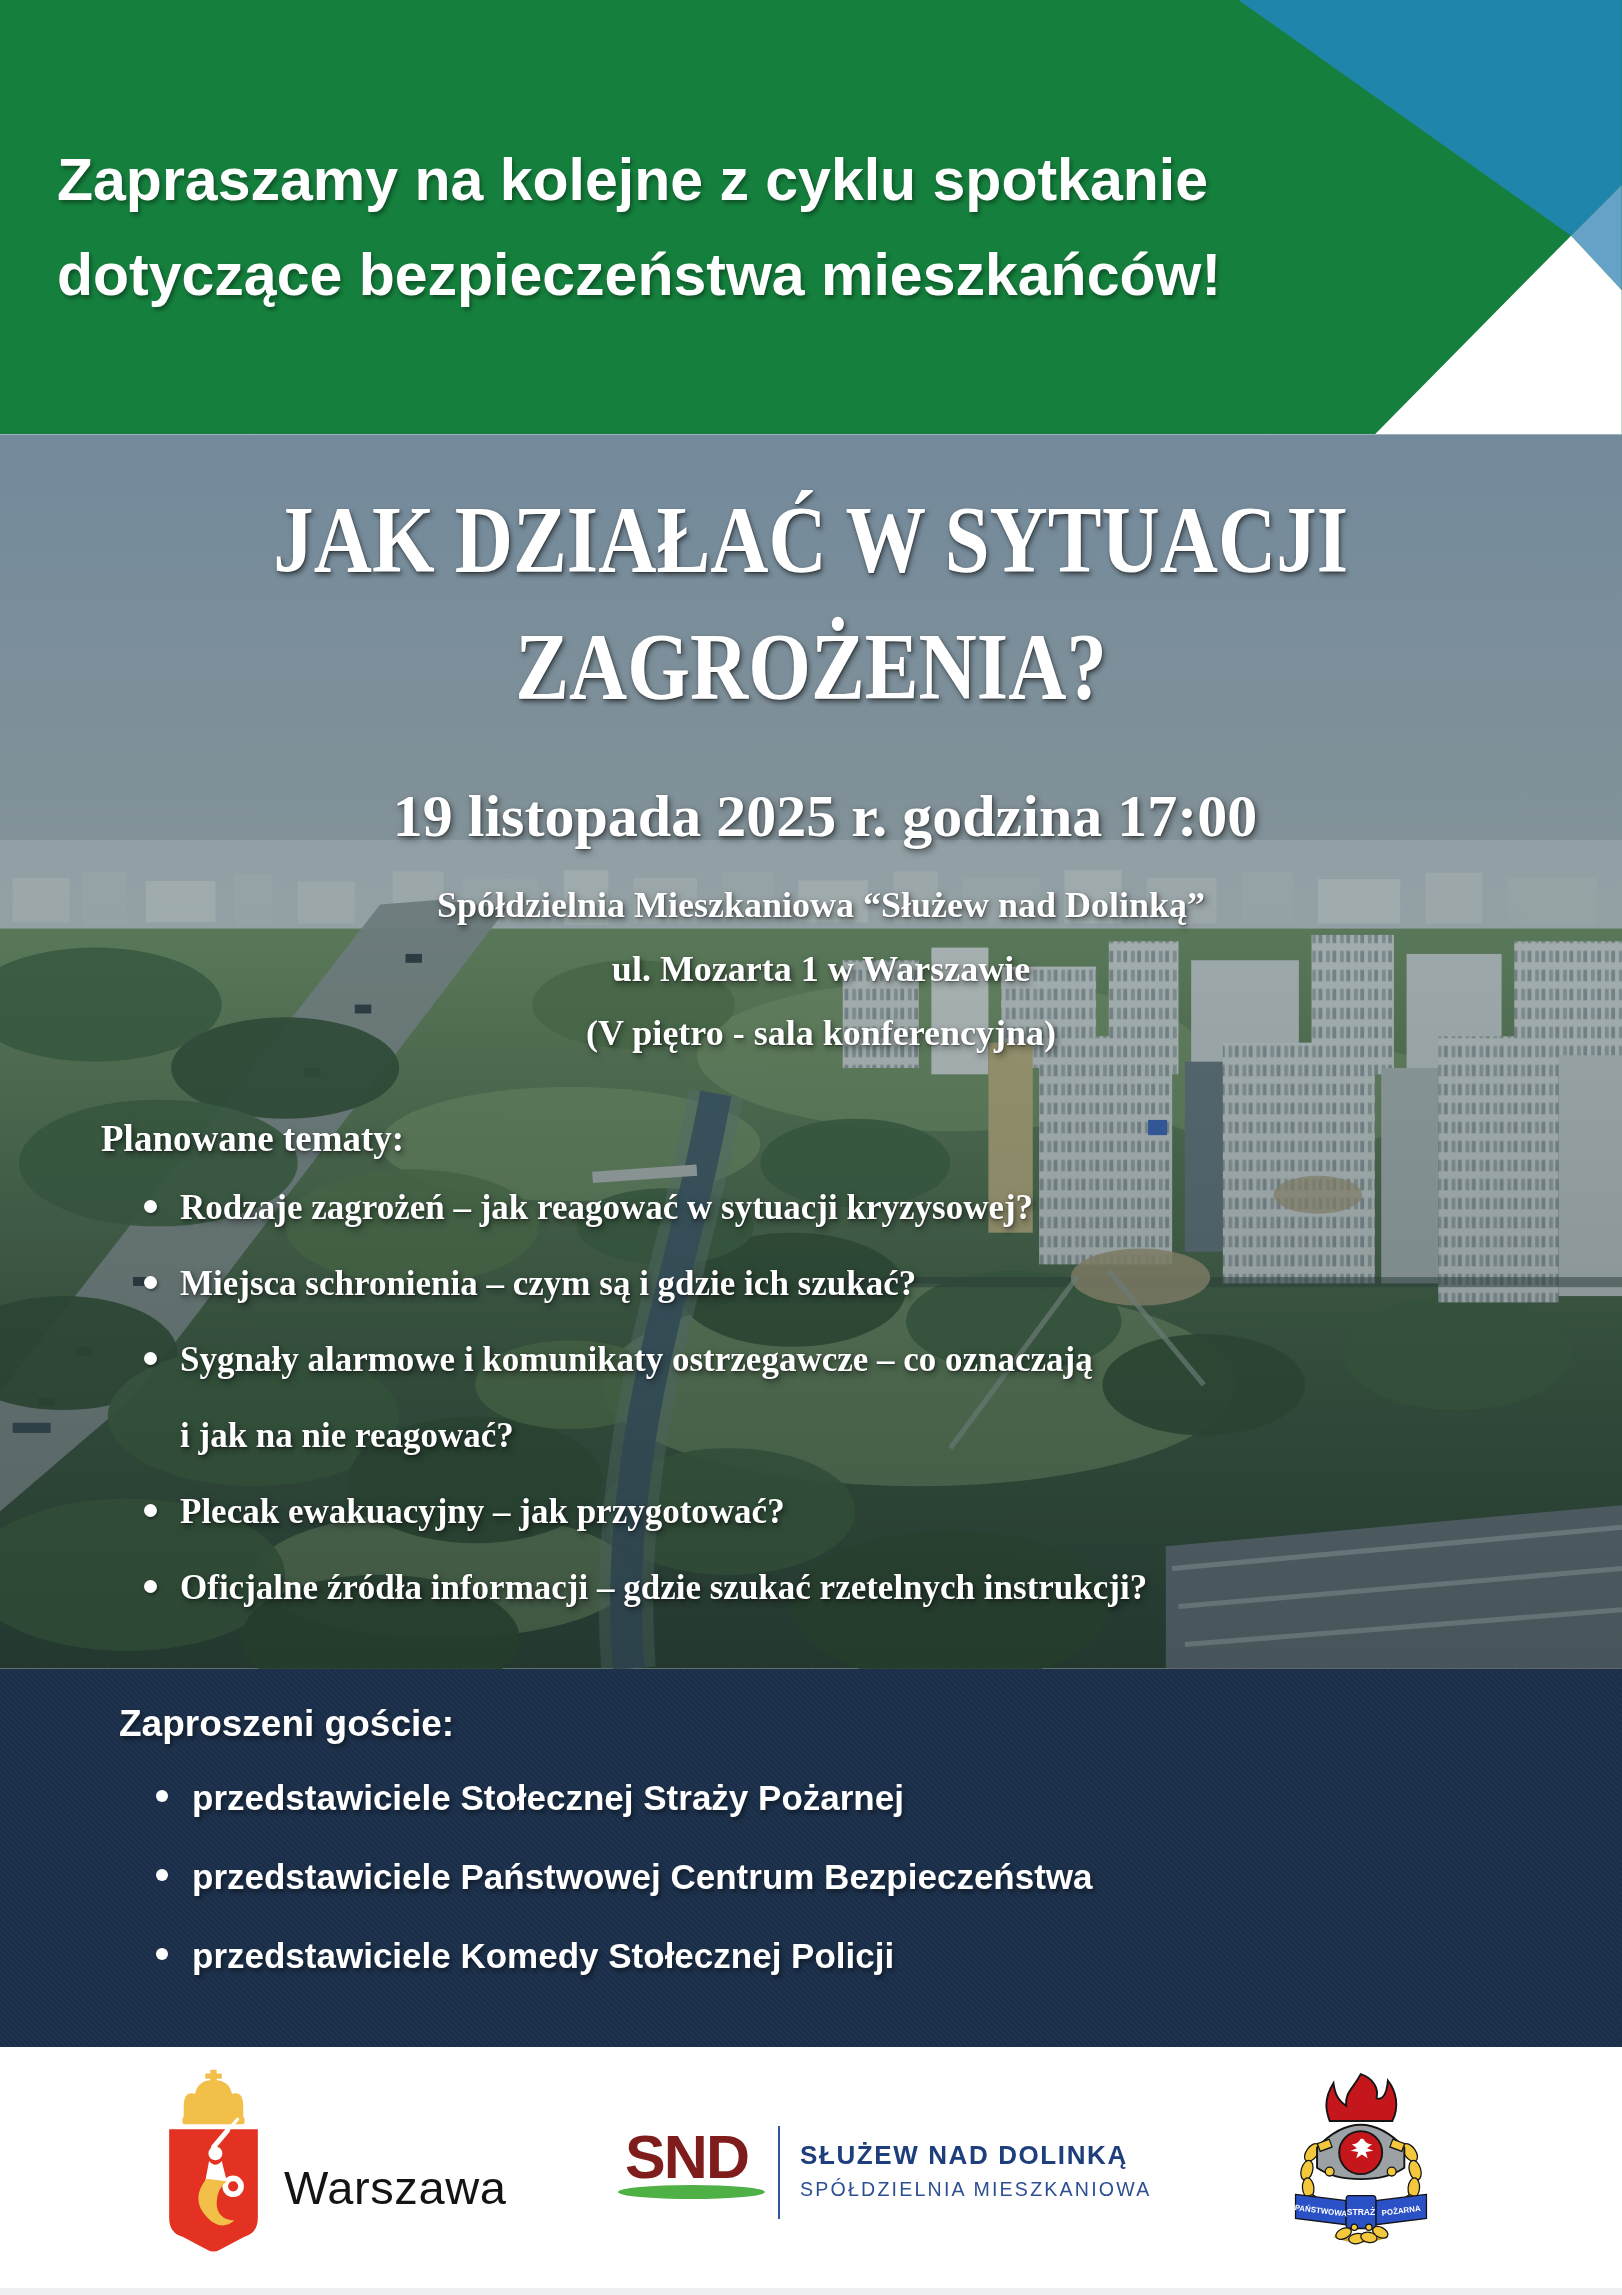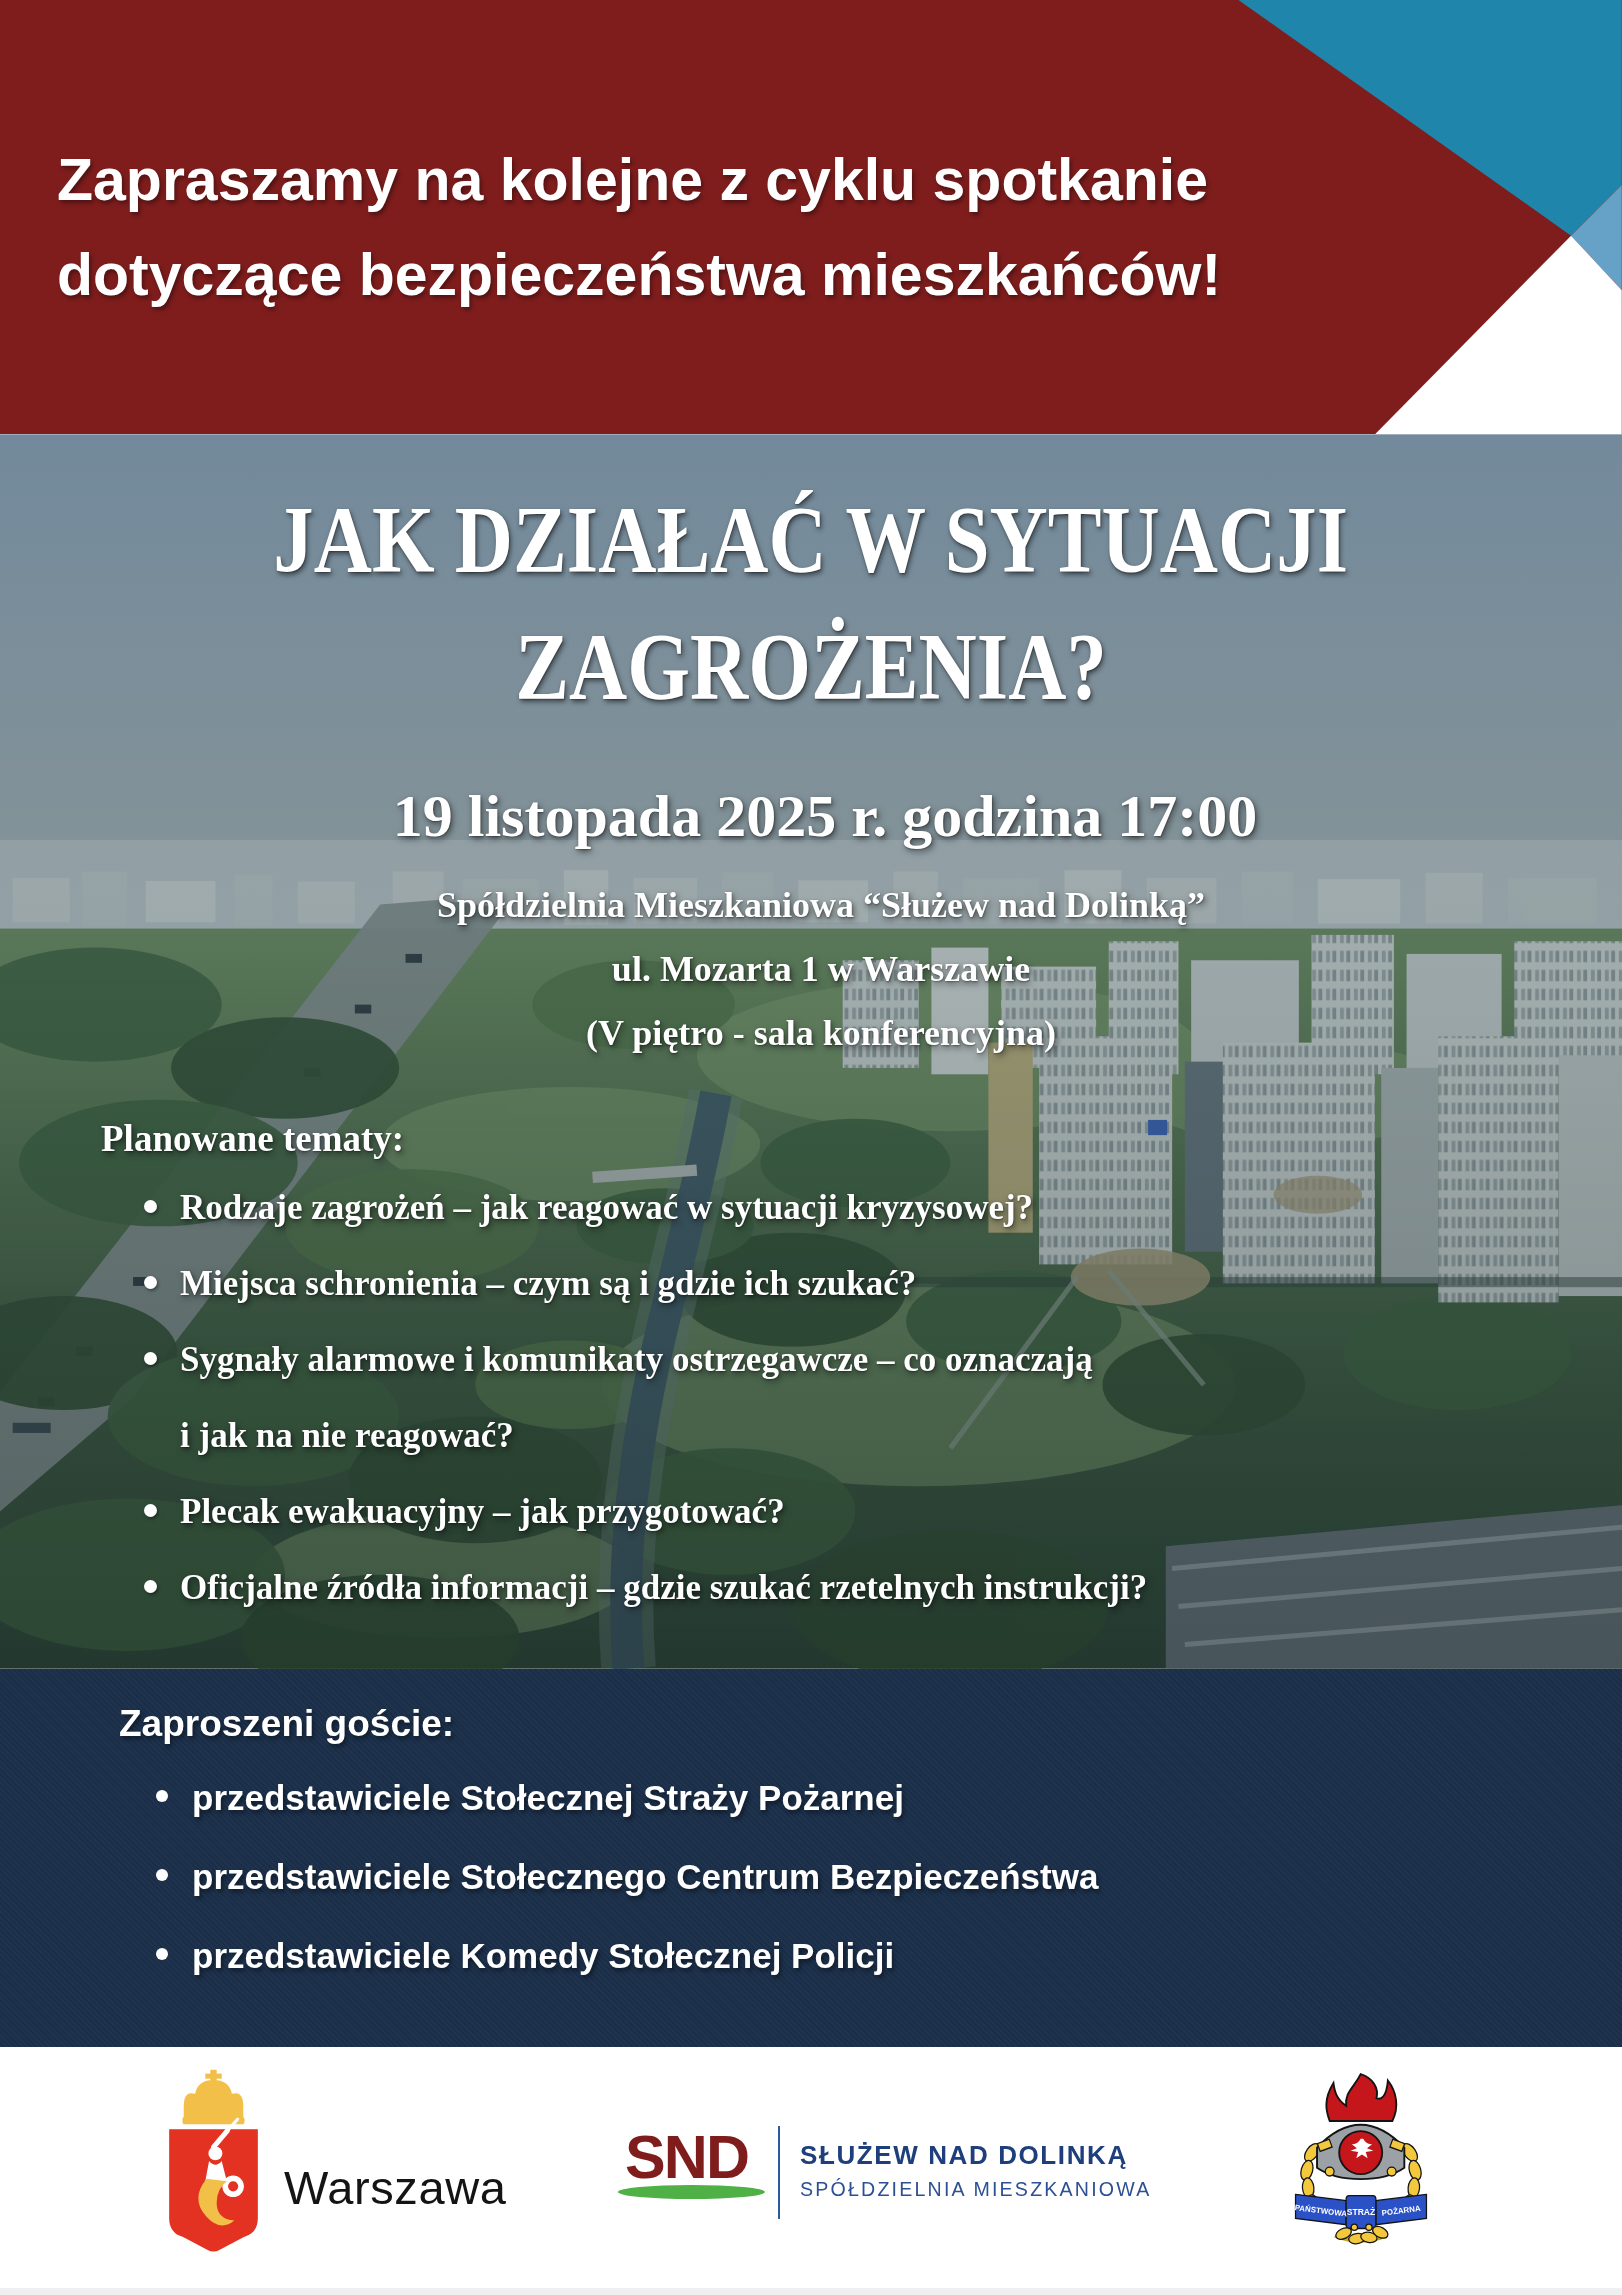--- a/index.html
+++ b/index.html
@@ -1,20 +1,20 @@
 <!DOCTYPE html>
 <html lang="pl" style="font-size:10px"><head>
 <meta charset="utf-8">
 <style>
   html,body{margin:0;padding:0;background:#fff;}
   .poster{position:relative;width:1622px;height:2295px;overflow:hidden;
     font-family:"Liberation Sans", sans-serif;background:#fff;}
 
   
-  .header{position:absolute;left:0;top:0;width:1622px;height:434px;background:#7f1d1d;}
+  .header{position:absolute;left:0;top:0;width:1622px;height:434px;background:#15803d;}
   .corner-svg{position:absolute;right:0;top:0;}
   .header-text{position:absolute;left:57px;top:133px;color:#fff;font-weight:bold;
     font-size:59px;line-height:95px;letter-spacing:0;
     text-shadow:1.9px 2.5px 4.4px rgba(0,0,0,.38);}
   .header-text div{white-space:nowrap;}
 
   
   .photo{position:absolute;left:0;top:434px;width:1622px;height:1318px;overflow:hidden;font-family:Liberation Serif, serif;}
   .photo svg.scene{position:absolute;left:0;top:0;}
   .overlay{position:absolute;color:#fff;font-weight:bold;
@@ -227,21 +227,21 @@
         <li>Plecak ewakuacyjny – jak przygotować?</li>
         <li>Oficjalne źródła informacji – gdzie szukać rzetelnych instrukcji?</li>
       </ul>
     </div>
   </div>
 
   <div class="guests">
     <h2>Zaproszeni goście:</h2>
     <ul>
       <li>przedstawiciele Stołecznej Straży Pożarnej</li>
-      <li>przedstawiciele Stołecznego Centrum Bezpieczeństwa</li>
+      <li>przedstawiciele Państwowej Centrum Bezpieczeństwa</li>
       <li>przedstawiciele Komedy Stołecznej Policji</li>
     </ul>
   </div>
 
   <div class="footer">
 
     <svg class="warsaw-svg" width="95" height="190" viewBox="0 0 150 300">
       <g fill="#f2bf49">
         <rect x="70" y="6" width="10" height="22"></rect>
         <rect x="62" y="12" width="26" height="8"></rect>

